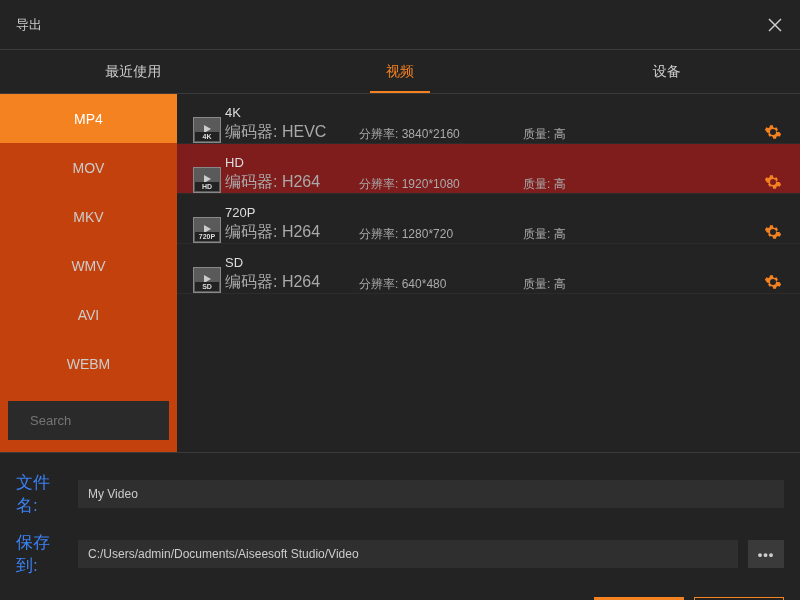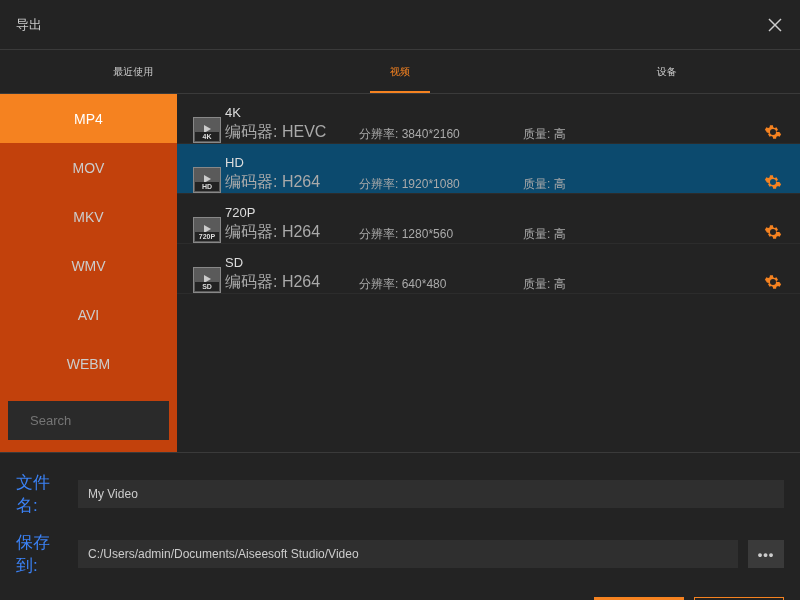--- a/index.html
+++ b/index.html
@@ -1,32 +1,32 @@
 <!DOCTYPE html>
 <html><head>
 <meta charset="utf-8">
 <style>
 *{margin:0;padding:0;box-sizing:border-box;font-family:"Microsoft YaHei","PingFang SC",sans-serif}
 body{background:#232323;width:800px;height:600px;overflow:hidden;color:#ccc;font-size:13px}
 .titlebar{height:50px;display:flex;align-items:center;justify-content:space-between;padding:0 0 0 16px;border-bottom:1px solid #3a3a3a}
 .close-btn{width:50px;height:50px;display:flex;align-items:center;justify-content:center;cursor:pointer}
 .close-btn svg{width:16px;height:16px;stroke:#ccc;stroke-width:1.5}
 .tabs{height:44px;display:flex;align-items:stretch;border-bottom:1px solid #3a3a3a}
-.tab{flex:1;display:flex;align-items:center;justify-content:center;font-size:10px;color:#ccc;cursor:pointer;position:relative}
+.tab{flex:1;display:flex;align-items:center;justify-content:center;font-size:14px;color:#ccc;cursor:pointer;position:relative}
 .tab.active{color:#f58220}
 .tab.active::after{content:"";position:absolute;bottom:0;left:50%;transform:translateX(-50%);width:60px;height:2px;background:#f58220}
 .main{display:flex;height:358px}
 .sidebar{width:177px;background:#c2410c;display:flex;flex-direction:column}
 .format-item{height:50px;display:flex;align-items:center;justify-content:center;font-size:14px;color:#ccc;cursor:pointer}
 .format-item.active{background:#f58220;color:#fff}
 .search-box{height:40px;margin:12px 8px;background:#2a2a2a;display:flex;align-items:center;padding:0 12px;gap:10px}
 .search-box input{background:none;border:none;outline:none;color:#ccc;font-size:13px;flex:1}
 .content{flex:1;overflow:auto}
 .preset-row{height:50px;display:flex;align-items:flex-end;padding:0 16px;gap:4px;cursor:pointer;border-bottom:1px solid #2c2c2c}
-.preset-row.selected{background:#0c4a6e}
+.preset-row.selected{background:#7f1d1d}
 .preset-icon{width:28px;height:26px;background:#5a5a5a;border:1px solid #888;display:flex;flex-direction:column;align-items:center;justify-content:center;position:relative}
 .preset-icon .tri{width:0;height:0;border-left:7px solid #ccc;border-top:4px solid transparent;border-bottom:4px solid transparent;margin-top:-3px}
 .preset-icon .badge{position:absolute;bottom:1px;left:1px;right:1px;height:9px;background:#222;color:#ddd;font-size:7px;line-height:9px;text-align:center;font-weight:bold}
 .preset-info{width:130px;display:flex;flex-direction:column;gap:2px}
 .preset-name{font-size:13px;color:#ddd}
 .preset-meta{font-size:16px;color:#aaa}
 .preset-res{width:160px;font-size:12px;color:#aaa}
 .preset-q{flex:1;font-size:12px;color:#aaa}
 .gear{width:20px;height:20px;cursor:pointer}
 .gear svg{width:18px;height:18px;fill:#f58220}
@@ -127,21 +127,21 @@
     </div>
     <div class="preset-row">
       <div class="preset-icon">
           <div class="tri"></div>
           <div class="badge">720P</div>
         </div>
       <div class="preset-info">
         <span class="preset-name">720P</span>
         <span class="preset-meta"><span>编码器:</span> <span>H264</span></span>
       </div>
-      <span class="preset-res"><span>分辨率:</span> <span>1280*560</span></span>
+      <span class="preset-res"><span>分辨率:</span> <span>1280*720</span></span>
       <span class="preset-q"><span>质量:</span> <span>高</span></span>
       <div class="gear"><svg viewBox="0 0 24 24">
             <path d="M12 8a4 4 0 100 8 4 4 0 000-8zm9 4a7 7 0 01-.1 1.2l2 1.6-2 3.4-2.4-1a7 7 0 01-2 1.2l-.4 2.6h-4l-.4-2.6a7 7 0 01-2-1.2l-2.4 1-2-3.4 2-1.6A7 7 0 013 12a7 7 0 01.1-1.2l-2-1.6 2-3.4 2.4 1a7 7 0 012-1.2L7.9 3h4l.4 2.6a7 7 0 012 1.2l2.4-1 2 3.4-2 1.6c.1.4.1.8.1 1.2z"></path>
           </svg></div>
     </div>
     <div class="preset-row">
       <div class="preset-icon">
           <div class="tri"></div>
           <div class="badge">SD</div>
         </div>

